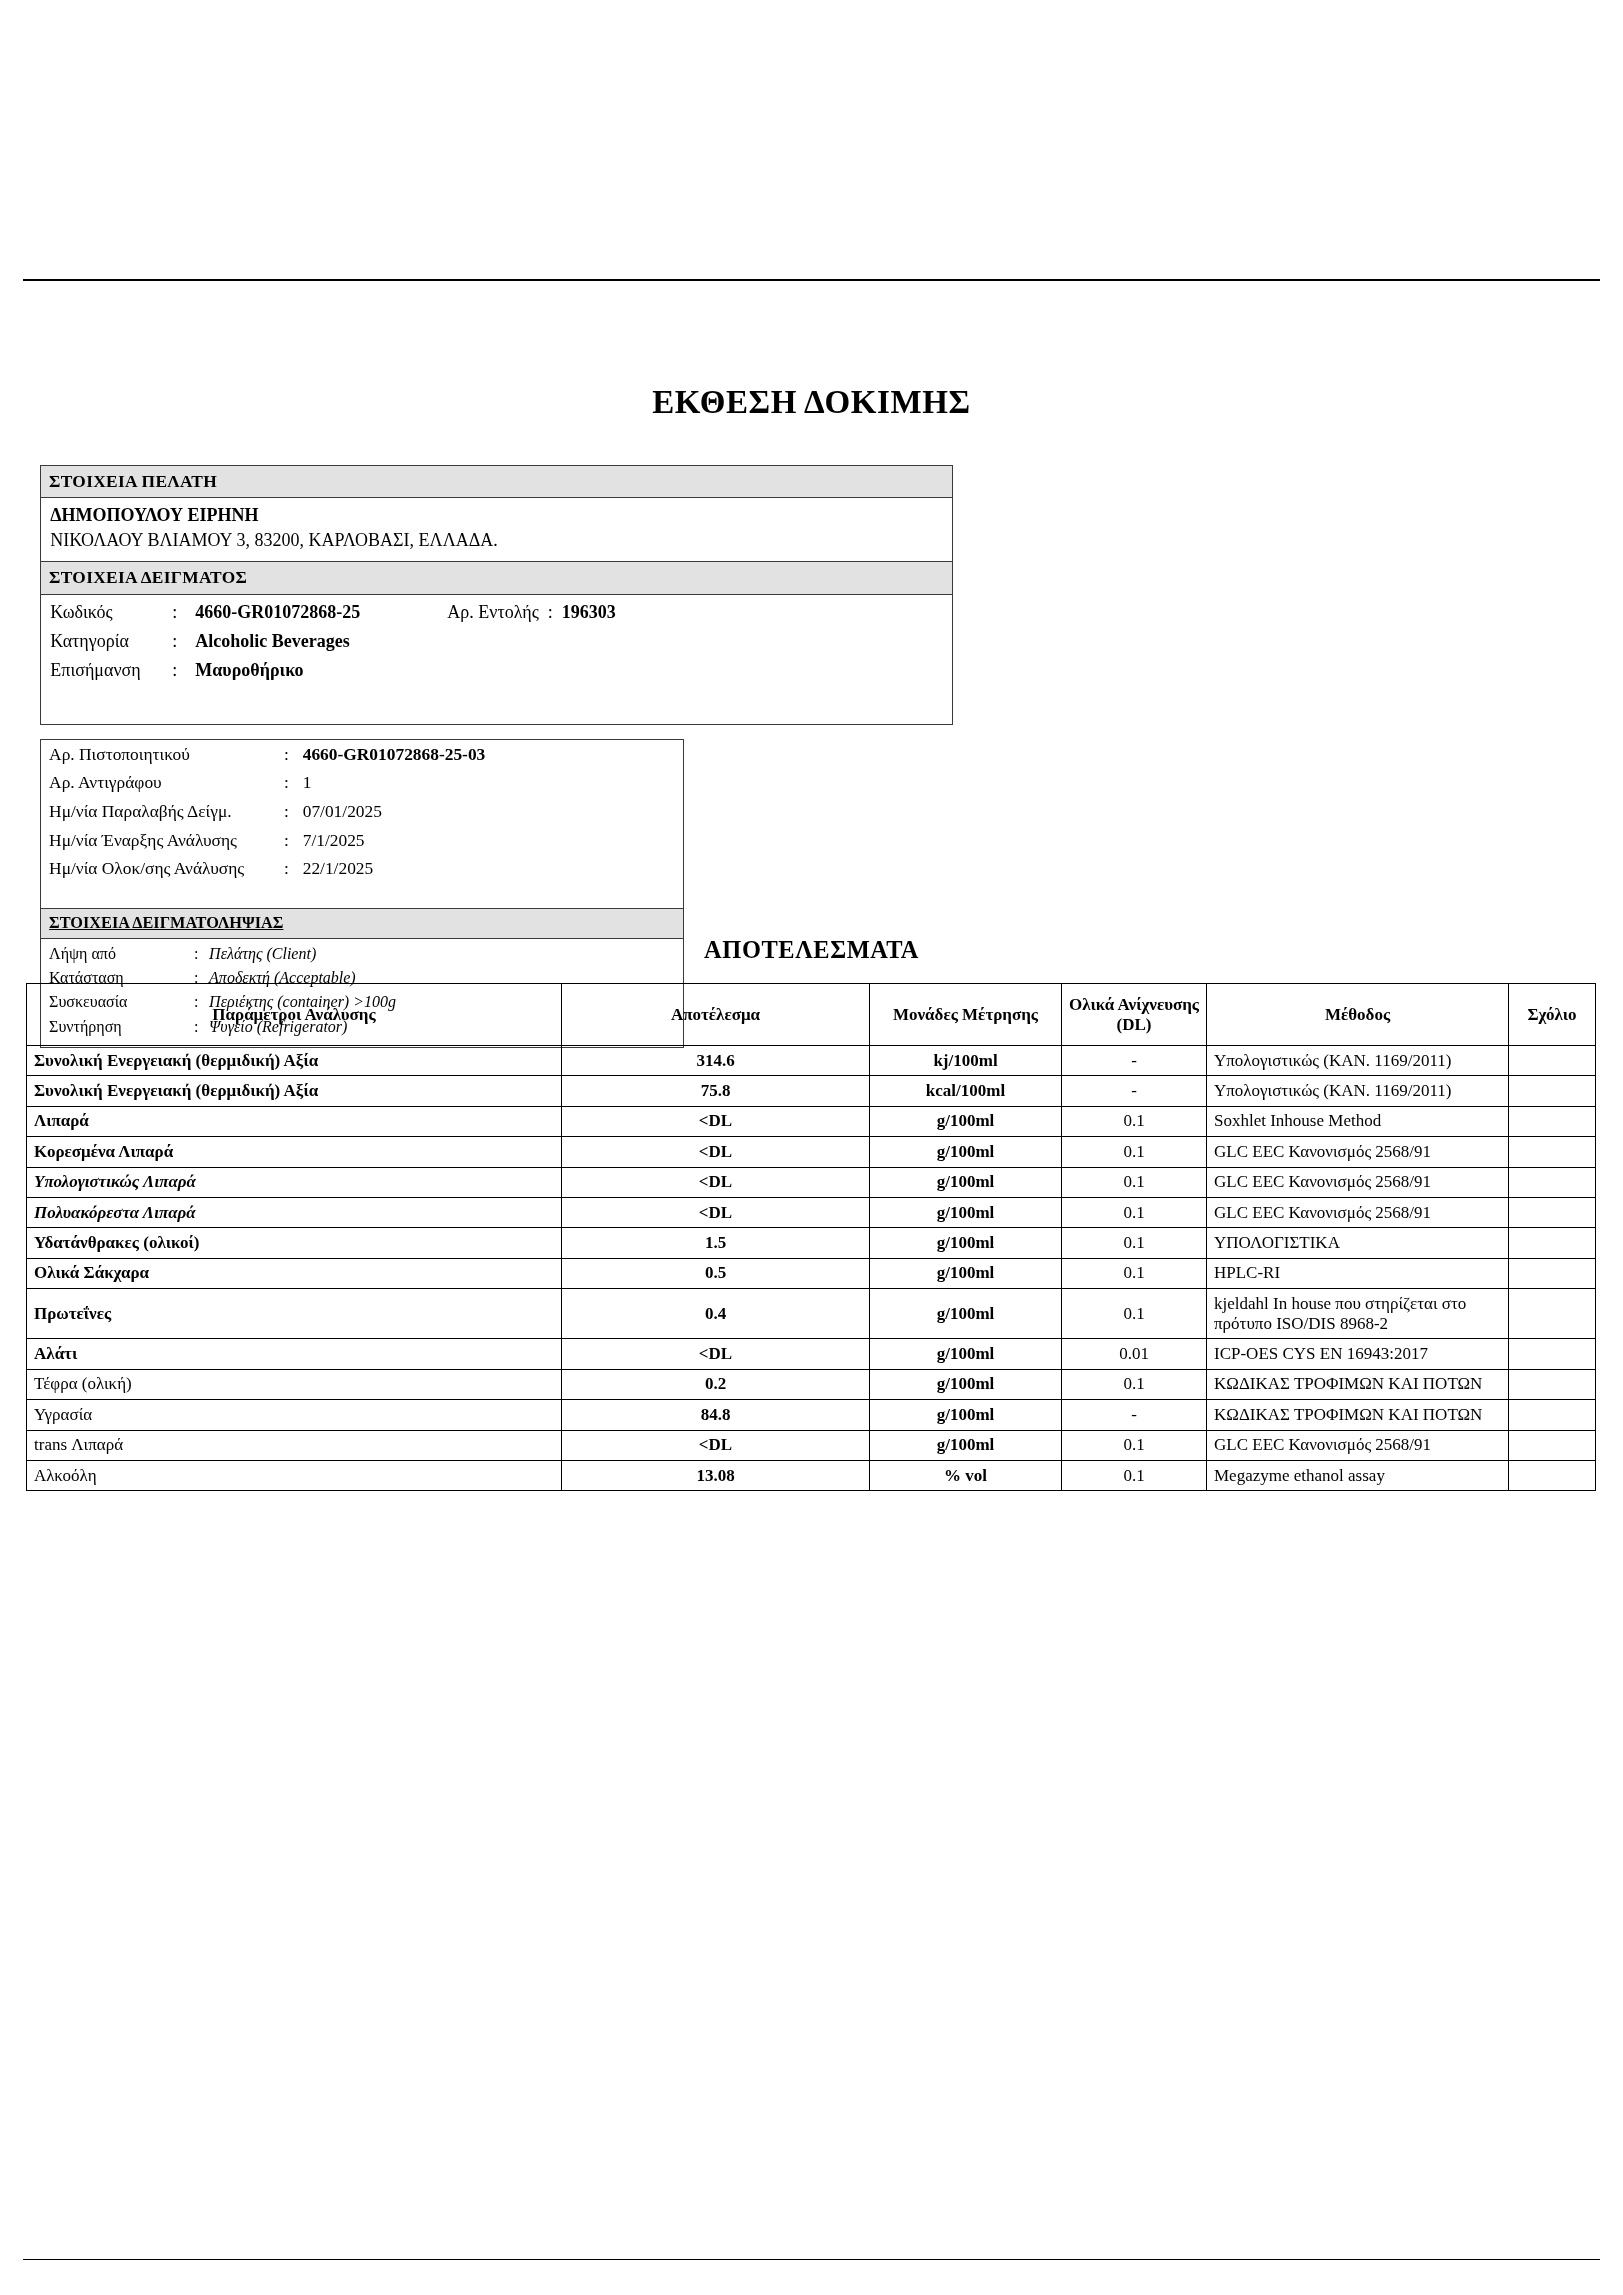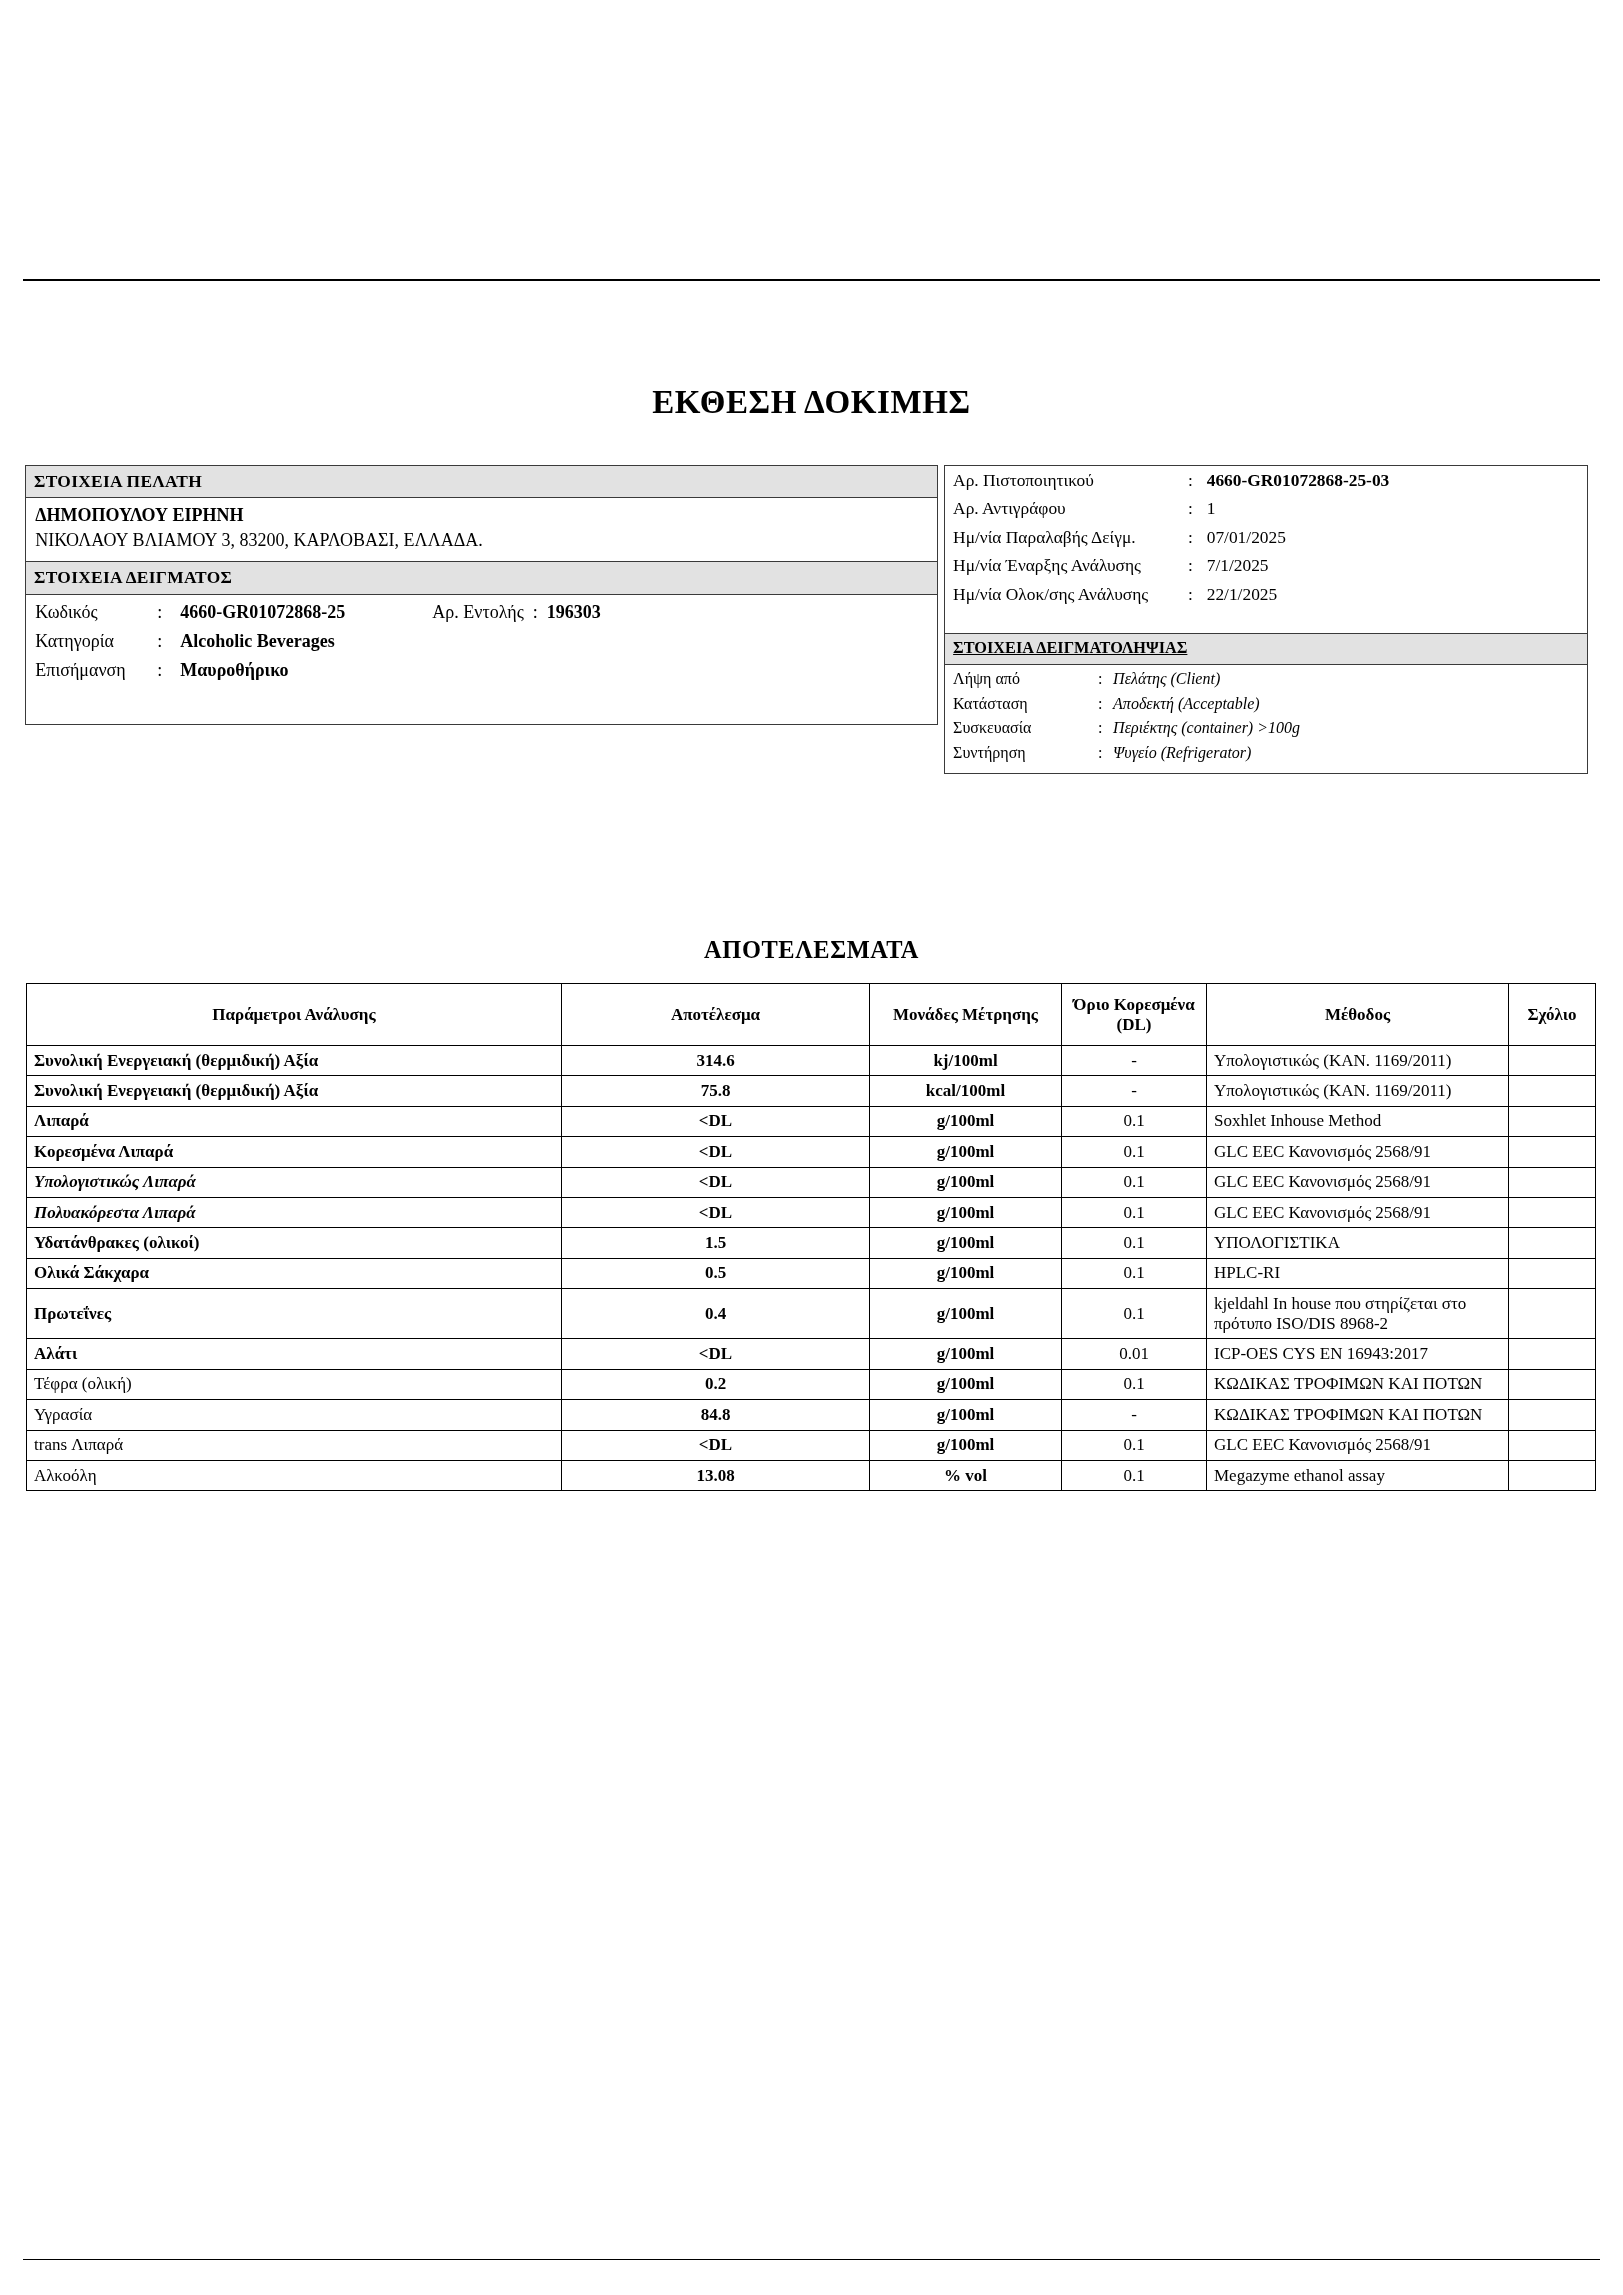--- a/index.html
+++ b/index.html
@@ -48,24 +48,25 @@
     text-align: center;
     font-size: 33px;
     font-weight: bold;
     letter-spacing: 0.6px;
   }
 
   
   .info-wrap {
     position: absolute;
     top: 465px;
-    left: 25px;
+    left: 40px;
     width: 1571px;
     display: flex;
-    gap: 6px;
+    gap: 14px;
+    flex-direction: column;
   }
   .col-left { width: 913px; }
   .col-right { width: 644px; }
 
   .box {
     border: 1.2px solid #3a3a3a;
     box-sizing: border-box;
   }
   .box-head {
     background: #e2e2e2;
@@ -314,21 +315,21 @@
         <col class="c-units">
       <col class="c-dl">
         <col class="c-method">
         <col class="c-note">
     </colgroup>
     <thead>
       <tr>
         <th>Παράμετροι Ανάλυσης</th>
         <th>Αποτέλεσμα</th>
         <th>Μονάδες Μέτρησης</th>
-        <th>Όριο Κορεσμένα (DL)</th>
+        <th>Ολικά Ανίχνευσης (DL)</th>
         <th>Μέθοδος</th>
         <th>Σχόλιο</th>
       </tr>
     </thead>
     <tbody id="results-body">
         <tr>
           <td class="param bold">Συνολική Ενεργειακή (θερμιδική) Αξία</td>
           <td class="result">314.6</td>
           <td class="units">kj/100ml</td>
           <td class="dl">-</td>

